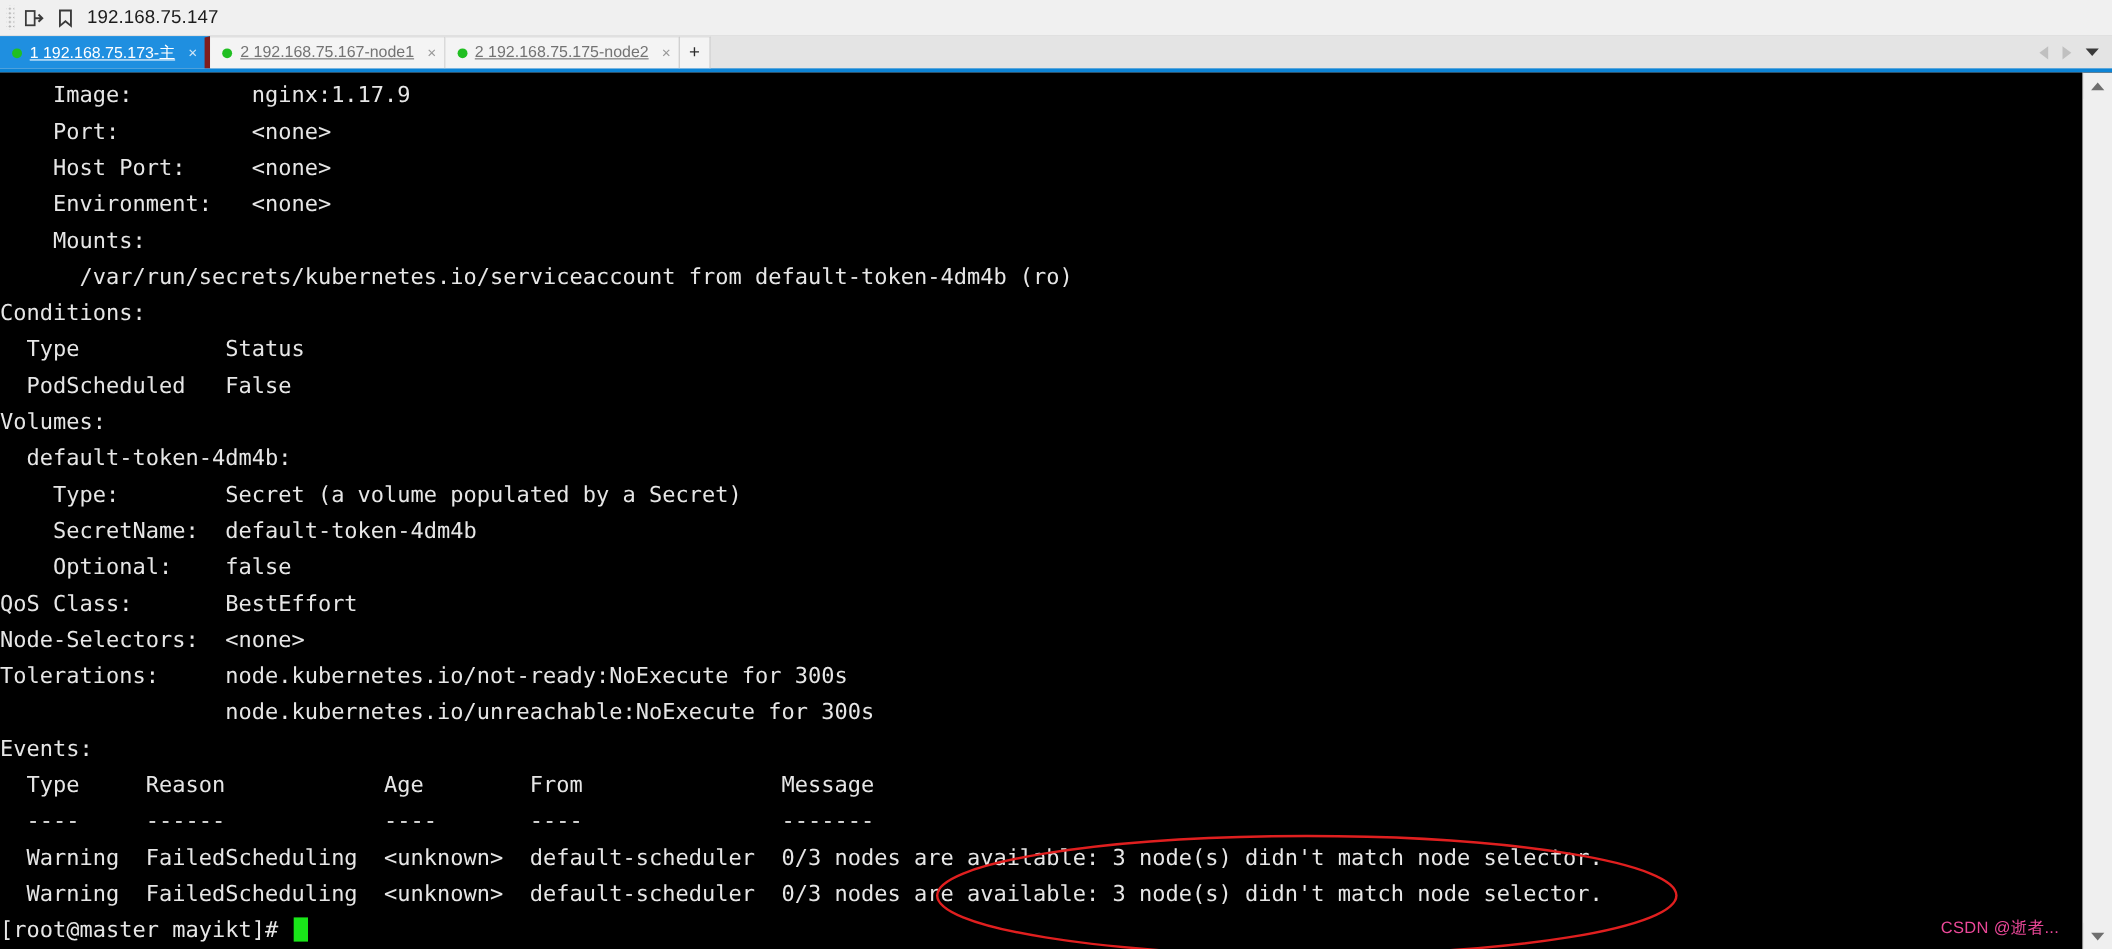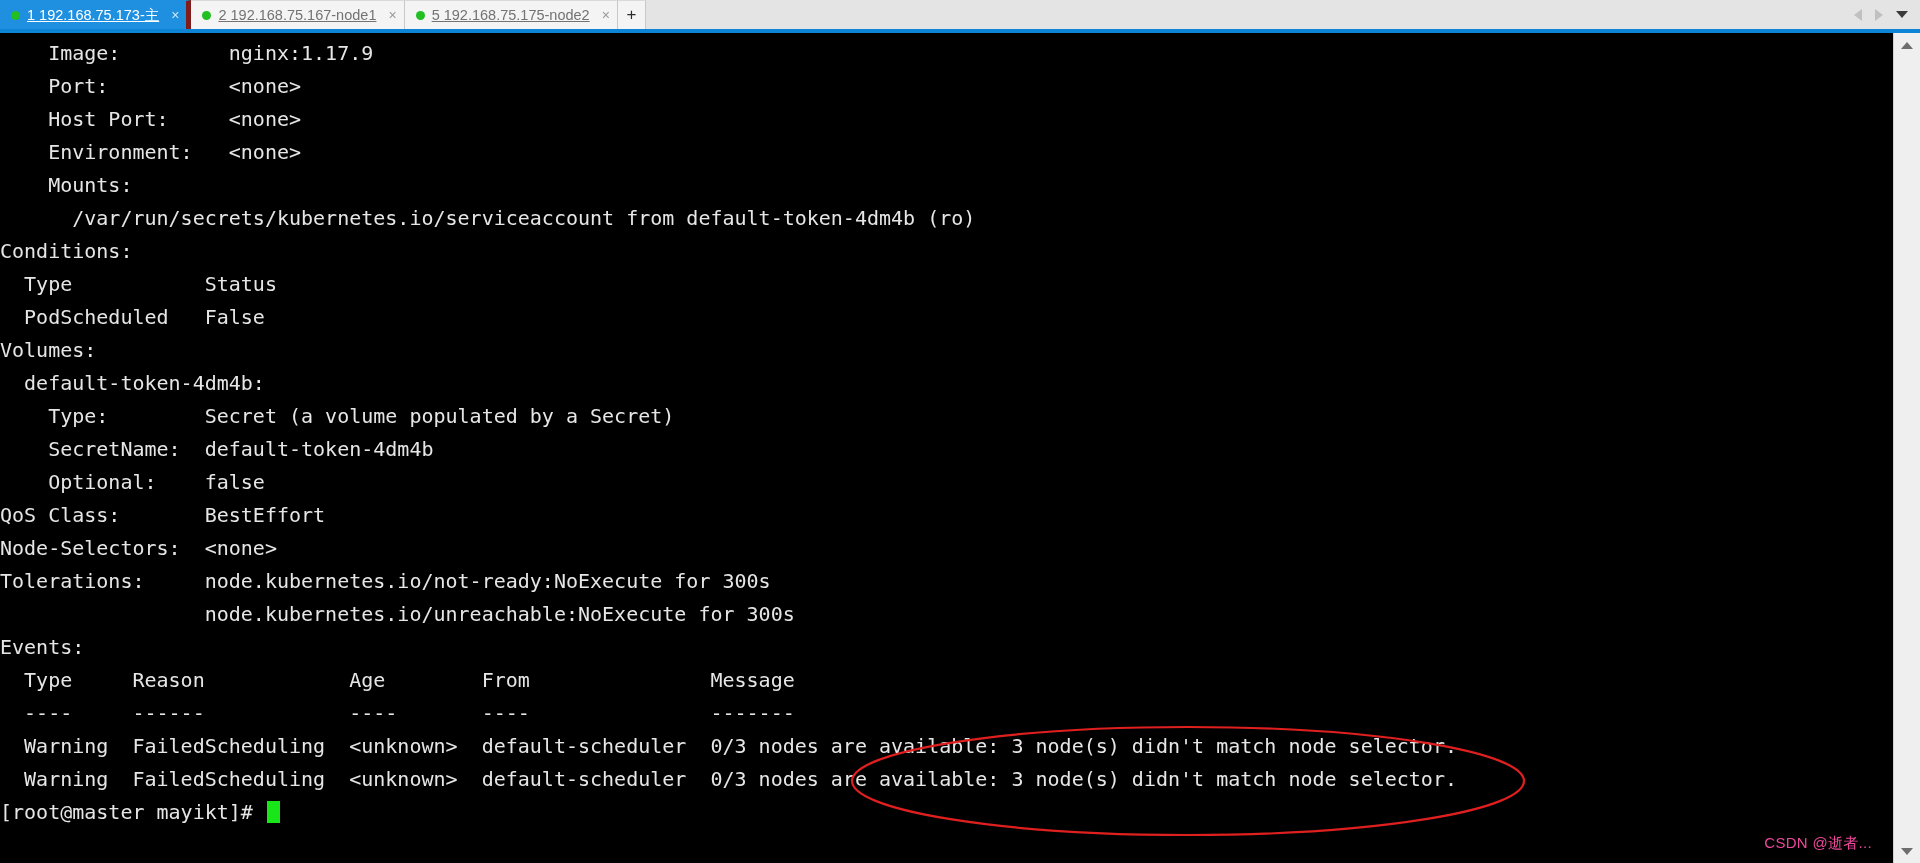--- a/index.html
+++ b/index.html
@@ -209,38 +209,53 @@
     font-size: 15px;
     color: #ec4899;
     letter-spacing: .3px;
   }
 </style>
 </head>
 <body>
 
 <div class="app">
 
+  <div class="titlebar">
+    <div class="grip"></div>
+    <div class="tb-icon">
+      <svg width="19" height="19" viewBox="0 0 19 19">
+        <rect x="1.5" y="3" width="8" height="13" fill="none" stroke="#3b3b3b" stroke-width="1.6"></rect>
+        <path d="M9 9.5 h7 M13 6.2 l3.4 3.3 L13 12.8" fill="none" stroke="#3b3b3b" stroke-width="1.8"></path>
+      </svg>
+    </div>
+    <div class="tb-icon">
+      <svg width="17" height="19" viewBox="0 0 17 19">
+        <path d="M3.5 2.5 h10 v14 l-5 -4.2 l-5 4.2 z" fill="none" stroke="#3b3b3b" stroke-width="1.7"></path>
+      </svg>
+    </div>
+    <div class="tb-title">192.168.75.147</div>
+  </div>
 
   <div class="tabstrip">
 
     <div class="tab active">
       <span class="dot"></span>
       <span class="label">1 192.168.75.173-主</span>
       <span class="close">×</span>
     </div>
 
     <div class="tab">
       <span class="dot"></span>
       <span class="label">2 192.168.75.167-node1</span>
       <span class="close">×</span>
     </div>
 
     <div class="tab">
       <span class="dot"></span>
-      <span class="label">5 192.168.75.175-node2</span>
+      <span class="label">2 192.168.75.175-node2</span>
       <span class="close">×</span>
     </div>
 
     <div class="tab-add">+</div>
 
     <div class="spacer"></div>
 
     <div class="tab-nav">
       <span class="tri left"></span>
       <span class="tri right"></span>

